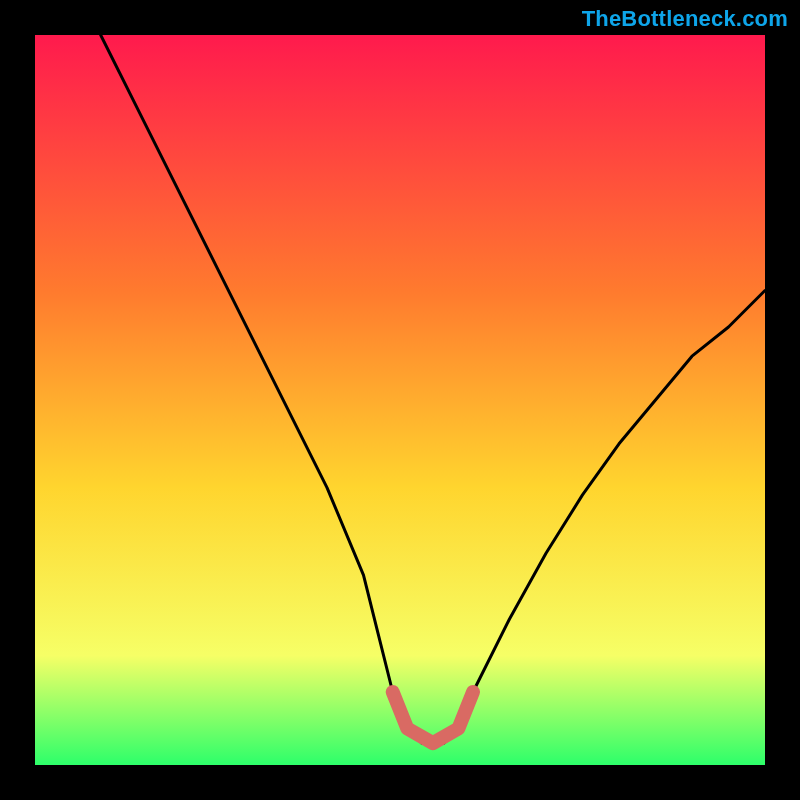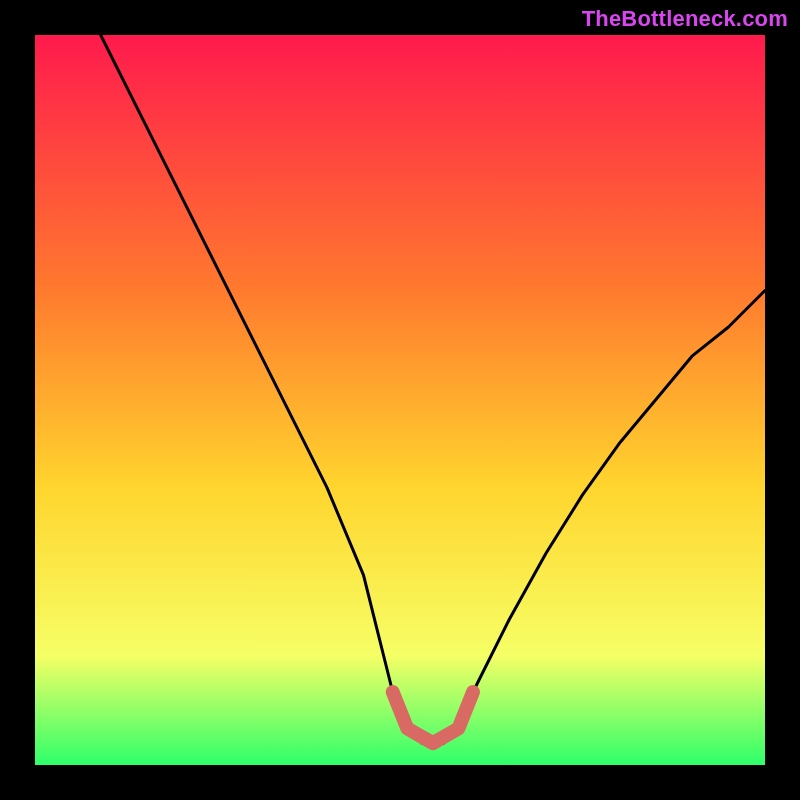--- a/index.html
+++ b/index.html
@@ -26,21 +26,21 @@
     height: 730px;
     overflow: hidden;
   }
   .watermark {
     position: absolute;
     top: 6px;
     right: 12px;
     font-family: Arial, Helvetica, sans-serif;
     font-size: 22px;
     font-weight: 600;
-    color: #d946ef;
+    color: #0ea5e9;
     letter-spacing: 0.2px;
   }
   svg {
     display: block;
   }
 </style>
 </head>
 <body>
 
 <div class="frame">

